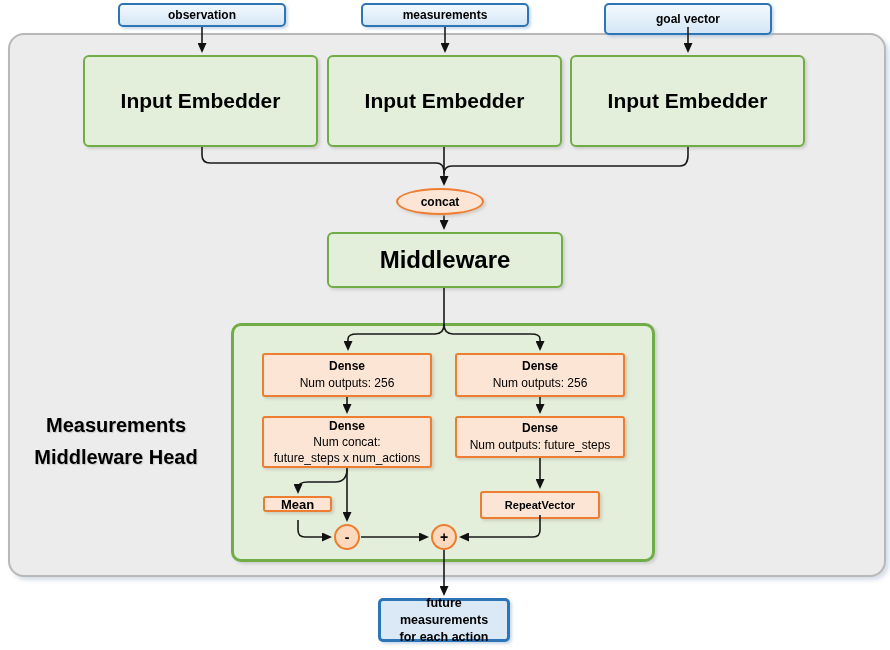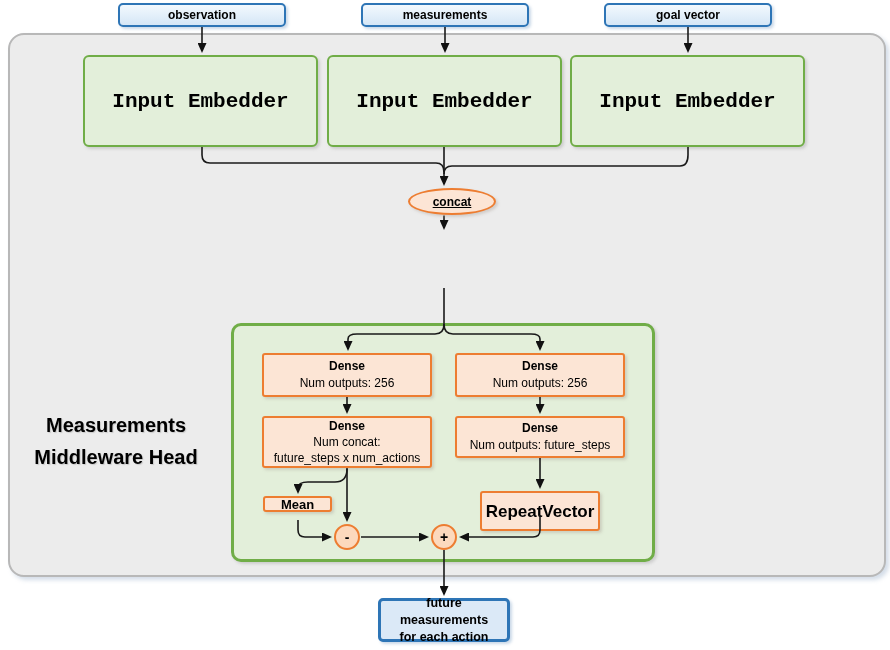--- a/index.html
+++ b/index.html
@@ -21,21 +21,20 @@
     border:3px solid var(--c-green-border,#70ad47);
     border-radius:10px;
     box-shadow:2px 2px 3px rgba(150,150,150,.35);
   }
   .box-green{
     background:var(--c-green-fill,#e3efda);
     border:2.5px solid var(--c-green-border,#70ad47);
     border-radius:6px;
     box-shadow:2px 2px 3px rgba(150,150,150,.35);
     font-weight:bold;
-    font-family:Liberation Mono, monospace;
   }
   .box-blue{
     background:linear-gradient(180deg,#f3f9fe 0%,#d5e6f6 100%);
     border:2px solid var(--c-blue-border,#2e75b6);
     border-radius:5px;
     box-shadow:2px 2px 3px rgba(140,170,205,.45);
     font-weight:bold;font-size:12px;
   }
   .box-blue-out{
     background:var(--c-blue-fill,#dbe9f7);
@@ -110,38 +109,41 @@
     <path class="ln" marker-end="url(#ah)" d="M540,515 V530 Q540,537 533,537 H461"></path>
     <path class="ln" marker-end="url(#ah)" d="M444,550 V594"></path>
   </svg>
 
   <div class="abs box-blue flexc z3" style="left:118px;top:3px;width:168px;height:24px;">
     <span>observation</span>
   </div>
   <div class="abs box-blue flexc z3" style="left:361px;top:3px;width:168px;height:24px;">
     <span>measurements</span>
   </div>
-  <div class="abs box-blue flexc z3" style="left:604px;top:3px;width:168px;height:24px;">
+  <div class="abs box-blue flexc z3" style="left:604px;top:3px;width:168px;height:32px;">
     <span>goal vector</span>
   </div>
 
   <div class="abs box-green embedder flexc z3" style="left:83px;top:55px;width:235px;height:92px;">
     <span>Input Embedder</span>
   </div>
   <div class="abs box-green embedder flexc z3" style="left:327px;top:55px;width:235px;height:92px;">
     <span>Input Embedder</span>
   </div>
   <div class="abs box-green embedder flexc z3" style="left:570px;top:55px;width:235px;height:92px;">
     <span>Input Embedder</span>
   </div>
 
-  <div class="abs ellipse-orange flexc z6" style="left:408px;top:188px;width:88px;height:27px;text-decoration:underline;">
+  <div class="abs ellipse-orange flexc z6" style="left:396px;top:188px;width:88px;height:27px;">
     <span>concat</span>
   </div>
 
+  <div class="abs box-green middleware flexc z3" style="left:327px;top:232px;width:236px;height:56px;">
+    <span>Middleware</span>
+  </div>
 
   <div class="abs head-title z3" style="left:13px;top:409px;width:206px;">
     <div>Measurements</div>
     <div>Middleware Head</div>
   </div>
 
   <div class="abs box-orange flexc z3" style="left:262px;top:353px;width:170px;height:44px;flex-direction:column;">
     <div class="dense-title">Dense</div>
     <div>Num outputs: 256</div>
   </div>
@@ -158,21 +160,21 @@
   </div>
 
   <div class="abs box-orange flexc z3" style="left:455px;top:353px;width:170px;height:44px;flex-direction:column;">
     <div class="dense-title">Dense</div>
     <div>Num outputs: 256</div>
   </div>
   <div class="abs box-orange flexc z3" style="left:455px;top:416px;width:170px;height:42px;flex-direction:column;">
     <div class="dense-title">Dense</div>
     <div>Num outputs: future_steps</div>
   </div>
-  <div class="abs box-orange flexc z3" style="left:480px;top:491px;width:120px;height:40px;font-weight:bold;font-size:17px;">
+  <div class="abs box-orange flexc z3" style="left:480px;top:491px;width:120px;height:28px;font-weight:bold;font-size:11px;">
     <span>RepeatVector</span>
   </div>
   <div class="abs circle-orange flexc z6" style="left:431px;top:524px;width:26px;height:26px;">
     <span>+</span>
   </div>
 
   <div class="abs box-blue-out flexc z3" style="left:378px;top:598px;width:132px;height:44px;flex-direction:column;">
     <div>future measurements</div>
     <div>for each action</div>
   </div>

